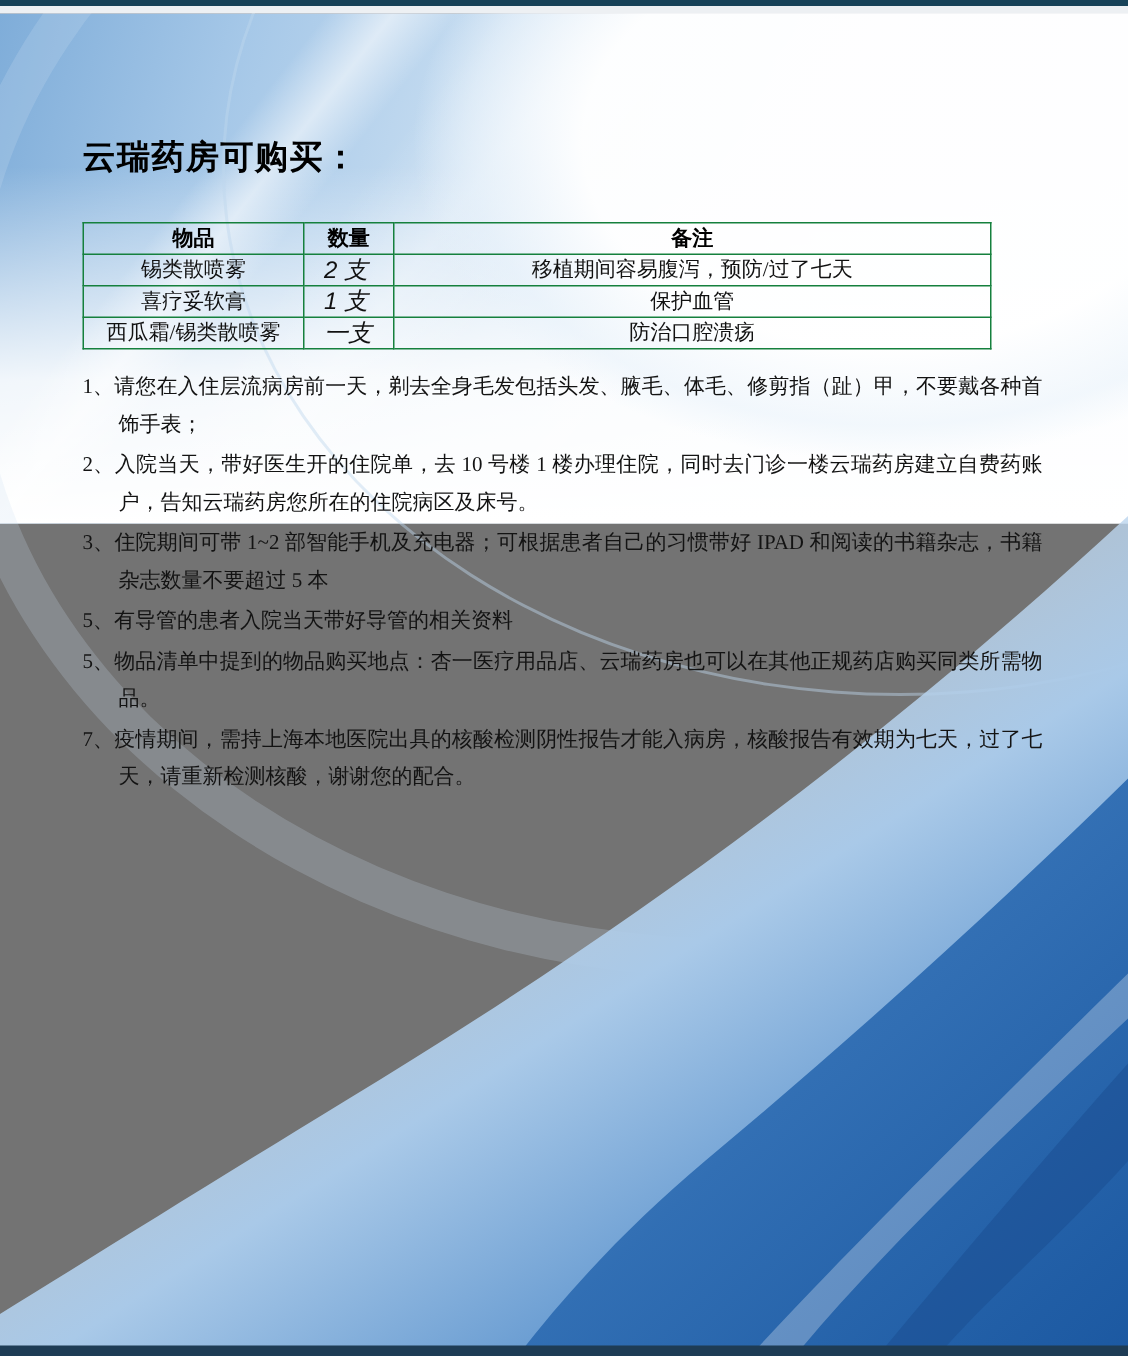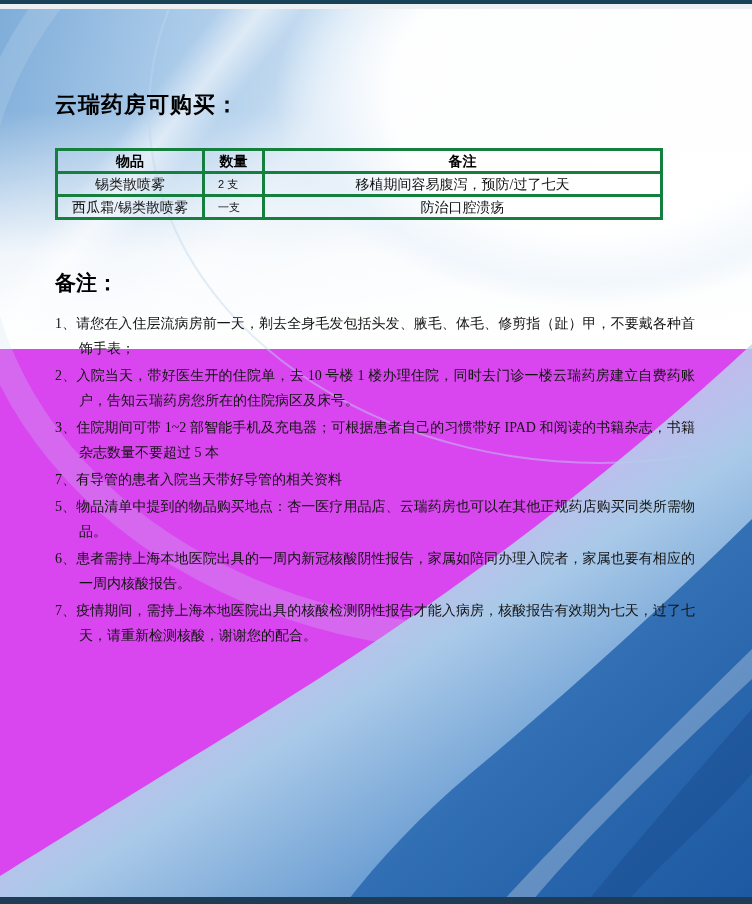--- a/index.html
+++ b/index.html
@@ -1,17 +1,17 @@
 <!DOCTYPE html>
 <html><head>
 <meta charset="utf-8">
 <style>
   html,body{margin:0;padding:0;background:#ffffff;}
   .page{
-    position:relative;width:752px;height:904px;overflow:hidden;background:#d946ef;
+    position:relative;width:752px;height:904px;overflow:hidden;background:#737373;
     font-family:"Liberation Serif","DejaVu Serif",serif;color:#111111;
   }
   
   .top-bar{position:absolute;top:0;left:0;width:100%;height:4px;background:#174258;z-index:3;}
   .top-strip{position:absolute;top:4px;left:0;width:100%;height:5px;background:#edf0f3;z-index:3;}
   .bottom-bar{position:absolute;bottom:0;left:0;width:100%;height:7px;background:#1e3c55;z-index:3;}
   .bg-band{
     position:absolute;top:9px;left:0;width:100%;height:340px;z-index:0;overflow:hidden;
     background:
       linear-gradient(to bottom, rgba(255,255,255,0) 0%, rgba(255,255,255,0) 30%, rgba(255,255,255,.88) 72%, #ffffff 100%),
@@ -29,25 +29,25 @@
     border:2px solid rgba(190,214,238,.45);z-index:0;}
   .bg-ring2{position:absolute;top:-210px;right:-270px;width:1010px;height:810px;border-radius:50%;
     border:26px solid rgba(205,225,243,.22);z-index:0;}
   .bg-wave{position:absolute;left:0;bottom:0;width:752px;height:600px;z-index:1;display:block;}
   
   .content{position:absolute;inset:0;z-index:5;padding:0 52px 0 55px;box-sizing:border-box;}
   .title{margin:90px 0 0 0;font-size:22px;line-height:30px;font-weight:bold;letter-spacing:1px;color:#000;}
   table.items{border-collapse:collapse;width:605px;margin-top:28px;table-layout:fixed;background:transparent;}
   col.c1{width:147px;} col.c2{width:60px;} col.c3{width:398px;}
   .items th,.items td{
-    border:3px solid #15803d;font-size:14px;line-height:17px;height:18px;
+    border:1px solid #15803d;font-size:14px;line-height:17px;height:18px;
     padding:1px 3px;text-align:center;overflow:hidden;white-space:nowrap;
   }
   .items th{font-weight:bold;color:#000;}
-  .items td.qty{text-align:left;padding-left:13px;font-family:"Liberation Sans","DejaVu Sans",sans-serif;font-size:11px;}
+  .items td.qty{text-align:left;padding-left:13px;font-family:"Liberation Sans","DejaVu Sans",sans-serif;font-size:16px;font-style:italic;}
   .notes-heading{margin:48px 0 0 0;font-size:21px;line-height:30px;font-weight:bold;color:#000;}
   .notes{margin-top:13px;width:640px;}
   .note{
     margin:0 0 2px 0;font-size:14px;line-height:25px;color:#131313;
     text-align:justify;padding-left:24px;text-indent:-24px;
   }
 </style>
 </head>
 <body>
 
@@ -104,33 +104,36 @@
           <th>备注</th>
         </tr>
       </thead>
       <tbody>
         <tr>
           <td>锡类散喷雾</td>
           <td class="qty">2 支</td>
           <td>移植期间容易腹泻，预防/过了七天</td>
         </tr>
         <tr>
+          <td>喜疗妥软膏</td>
+          <td class="qty">1 支</td>
+          <td>保护血管</td>
+        </tr>
+        <tr>
           <td>西瓜霜/锡类散喷雾</td>
           <td class="qty">一支</td>
           <td>防治口腔溃疡</td>
         </tr>
       </tbody>
     </table>
 
-    <h2 class="notes-heading">备注：</h2>
 
     <div class="notes">
       <p class="note">1、请您在入住层流病房前一天，剃去全身毛发包括头发、腋毛、体毛、修剪指（趾）甲，不要戴各种首饰手表；</p>
       <p class="note">2、入院当天，带好医生开的住院单，去 10 号楼 1 楼办理住院，同时去门诊一楼云瑞药房建立自费药账户，告知云瑞药房您所在的住院病区及床号。</p>
       <p class="note">3、住院期间可带 1~2 部智能手机及充电器；可根据患者自己的习惯带好 IPAD 和阅读的书籍杂志，书籍杂志数量不要超过 5 本</p>
-      <p class="note">7、有导管的患者入院当天带好导管的相关资料</p>
+      <p class="note">5、有导管的患者入院当天带好导管的相关资料</p>
       <p class="note">5、物品清单中提到的物品购买地点：杏一医疗用品店、云瑞药房也可以在其他正规药店购买同类所需物品。</p>
-      <p class="note">6、患者需持上海本地医院出具的一周内新冠核酸阴性报告，家属如陪同办理入院者，家属也要有相应的一周内核酸报告。</p>
       <p class="note">7、疫情期间，需持上海本地医院出具的核酸检测阴性报告才能入病房，核酸报告有效期为七天，过了七天，请重新检测核酸，谢谢您的配合。</p>
     </div>
 
   </div>
 </div>
 
 </body></html>

